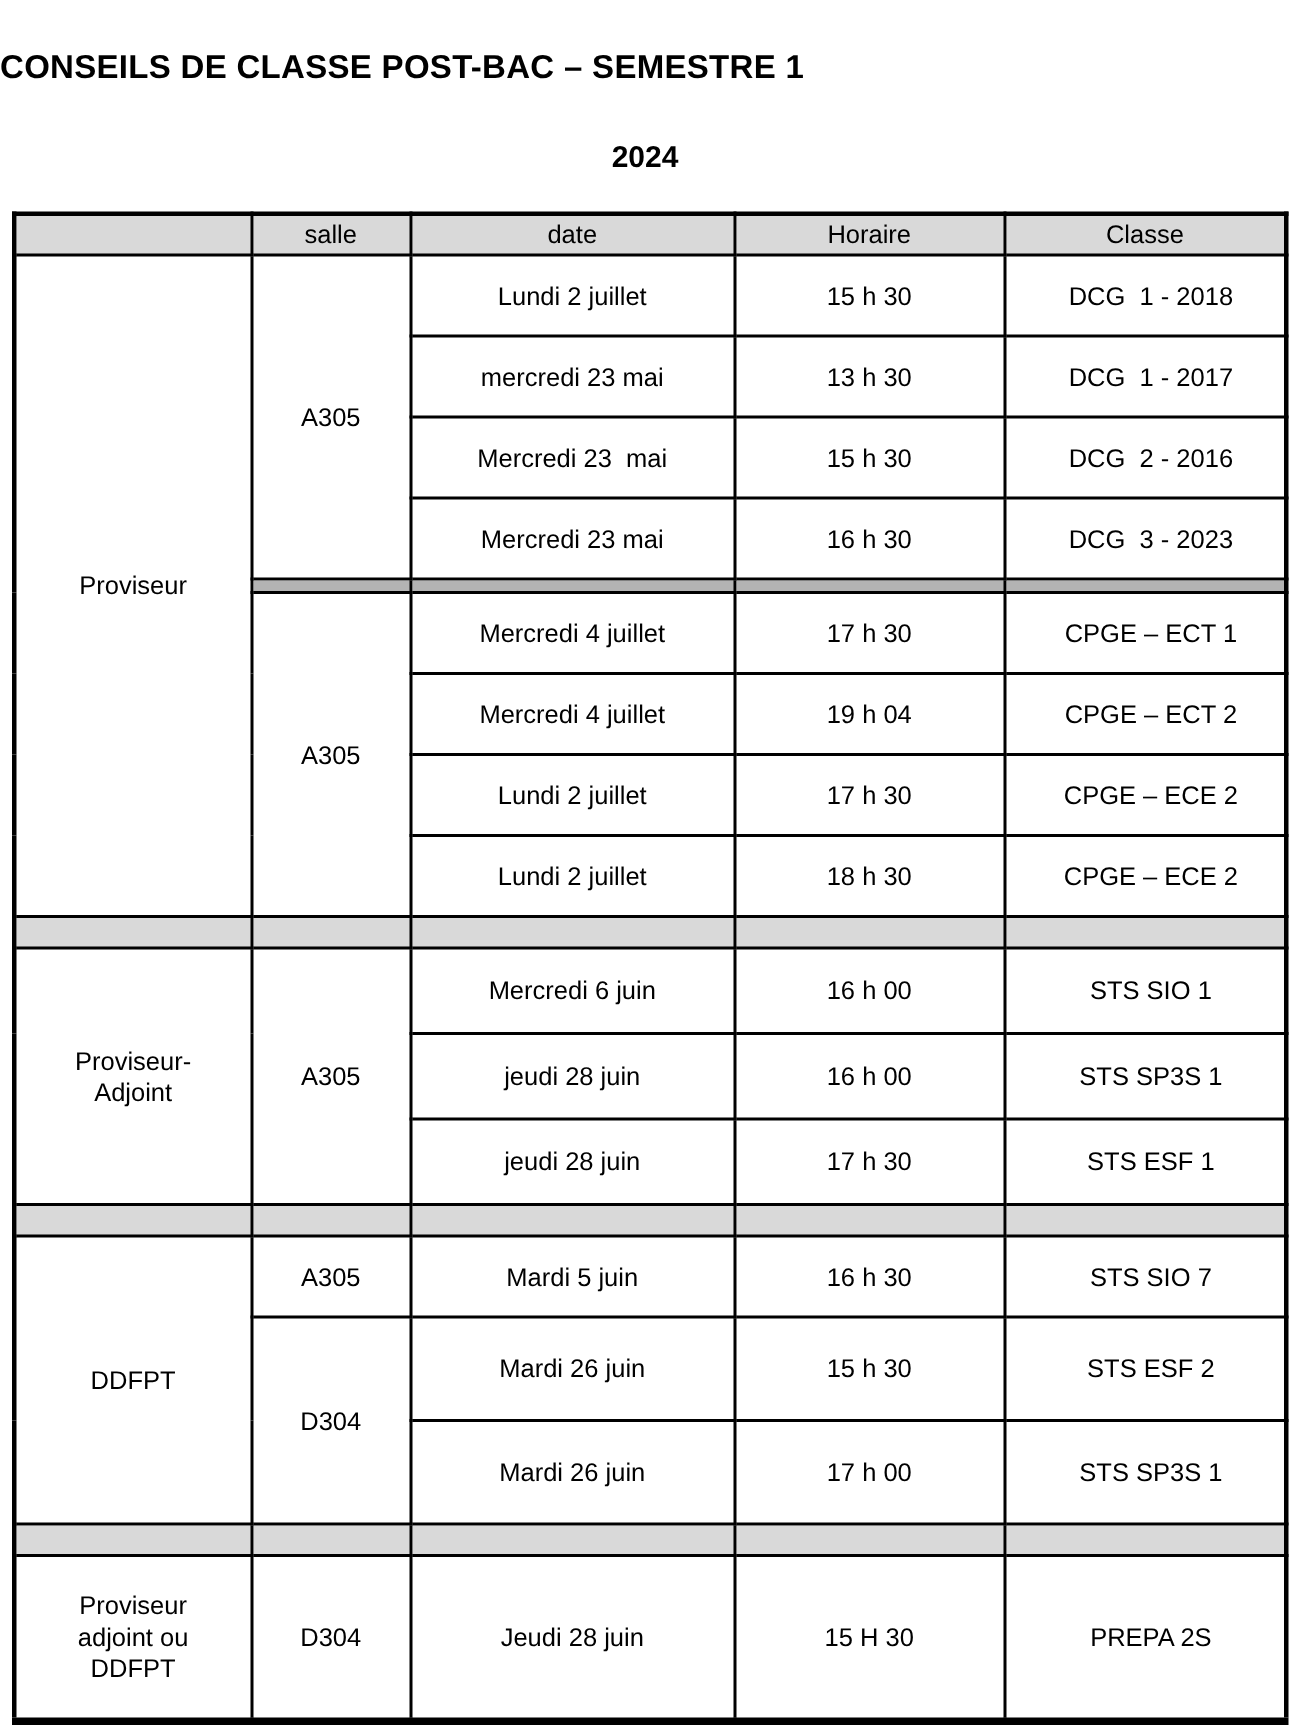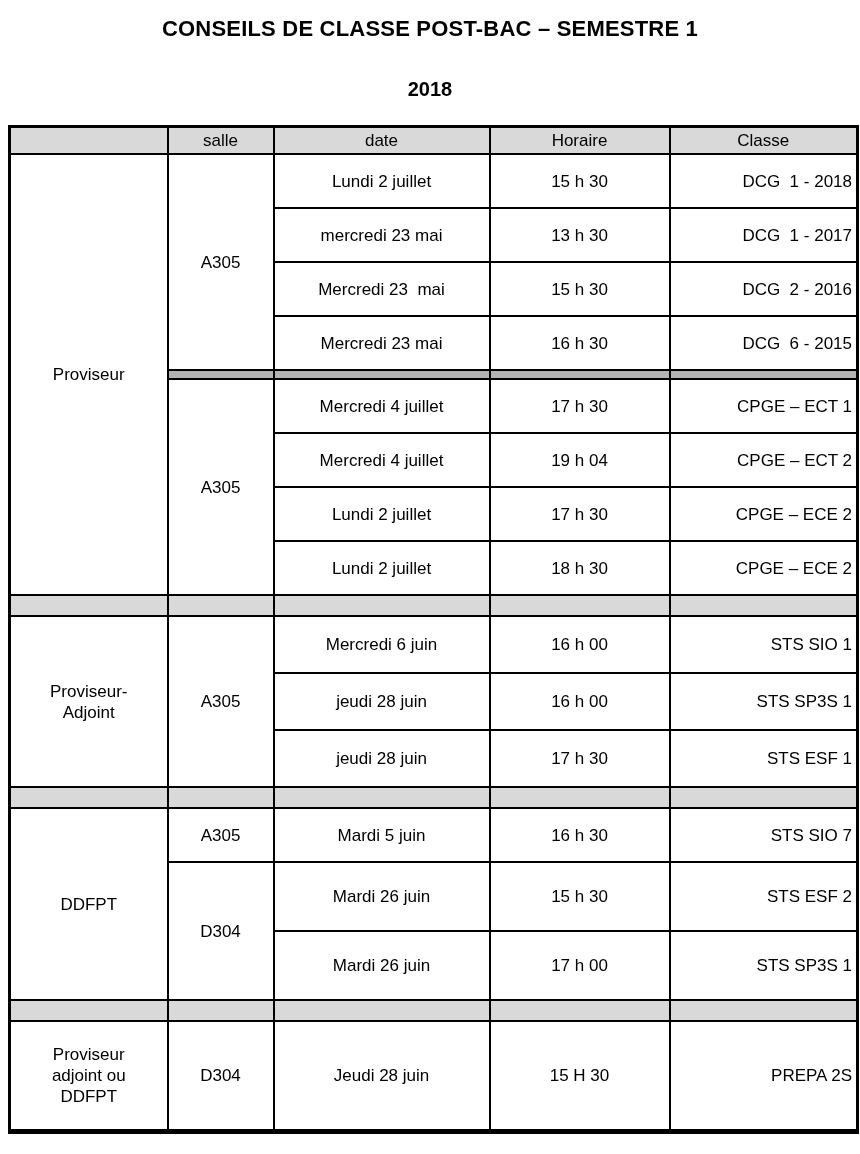--- a/index.html
+++ b/index.html
@@ -7,22 +7,21 @@
     margin: 0;
     padding: 0;
     background: #ffffff;
     width: 860px;
     height: 1154px;
     font-family: "Liberation Sans", sans-serif;
     color: #000;
   }
   .page { width: 860px; height: 1154px; overflow: hidden; }
   .doc-title {
-    margin: 16px 0 0 0;
-    text-align: center;
+    margin: 32px 0 0 0;
     font-size: 22px;
     font-weight: bold;
     letter-spacing: 0.2px;
   }
   .doc-year {
     margin: 36px 0 0 0;
     text-align: center;
     font-size: 20px;
     font-weight: bold;
   }
@@ -48,29 +47,29 @@
   .schedule thead tr { height: 24px; }
   .schedule th { background: #d9d9d9; }
   tr.rh   { height: 54px; }
   tr.rh9  { height: 57px; }
   tr.rh13 { height: 69px; }
   tr.rh15 { height: 110px; }
   tr.sep  { height: 21px; }
   tr.sep td { background: #d9d9d9; padding: 0; }
   tr.dsep { height: 9px; }
   tr.dsep td { background: #b3b3b3; padding: 0; }
-  td.classe { text-align: right; padding-left: 12px; }
+  td.classe { text-align: center; padding-left: 12px; }
 </style>
 </head>
 <body>
 
 <div class="page">
 
   <div class="doc-title">CONSEILS DE CLASSE POST-BAC – SEMESTRE 1</div>
-  <div class="doc-year">2018</div>
+  <div class="doc-year">2024</div>
 
   <table class="schedule">
     <colgroup>
       <col style="width:158px">
       <col style="width:106px">
       <col style="width:216px">
       <col style="width:180px">
       <col style="width:188px">
     </colgroup>
     <thead>
@@ -97,21 +96,21 @@
         <td class="classe">DCG  1 - 2017</td>
       </tr>
       <tr class="rh">
         <td class="date">Mercredi 23  mai</td>
         <td class="horaire">15 h 30</td>
         <td class="classe">DCG  2 - 2016</td>
       </tr>
       <tr class="rh">
         <td class="date">Mercredi 23 mai</td>
         <td class="horaire">16 h 30</td>
-        <td class="classe">DCG  6 - 2015</td>
+        <td class="classe">DCG  3 - 2023</td>
       </tr>
       <tr class="dsep">
         <td></td>
         <td></td>
         <td></td>
         <td></td>
       </tr>
       <tr class="rh">
         <td rowspan="4" class="salle">A305</td>
         <td class="date">Mercredi 4 juillet</td>

